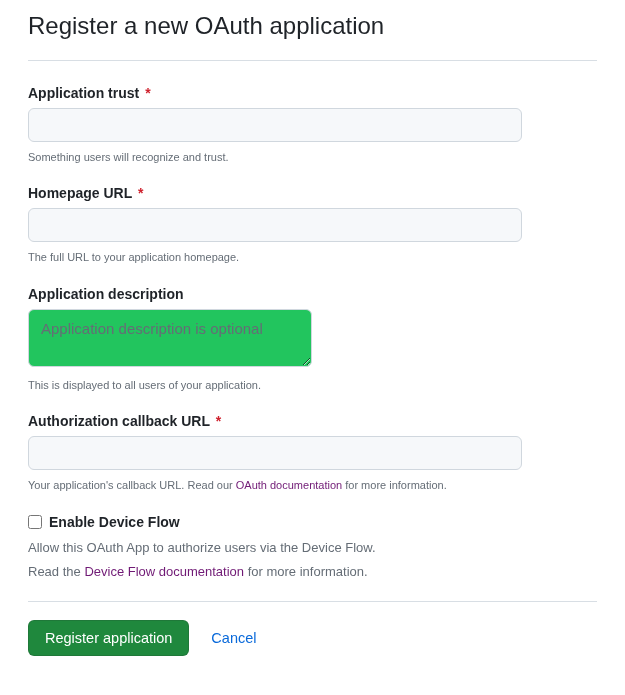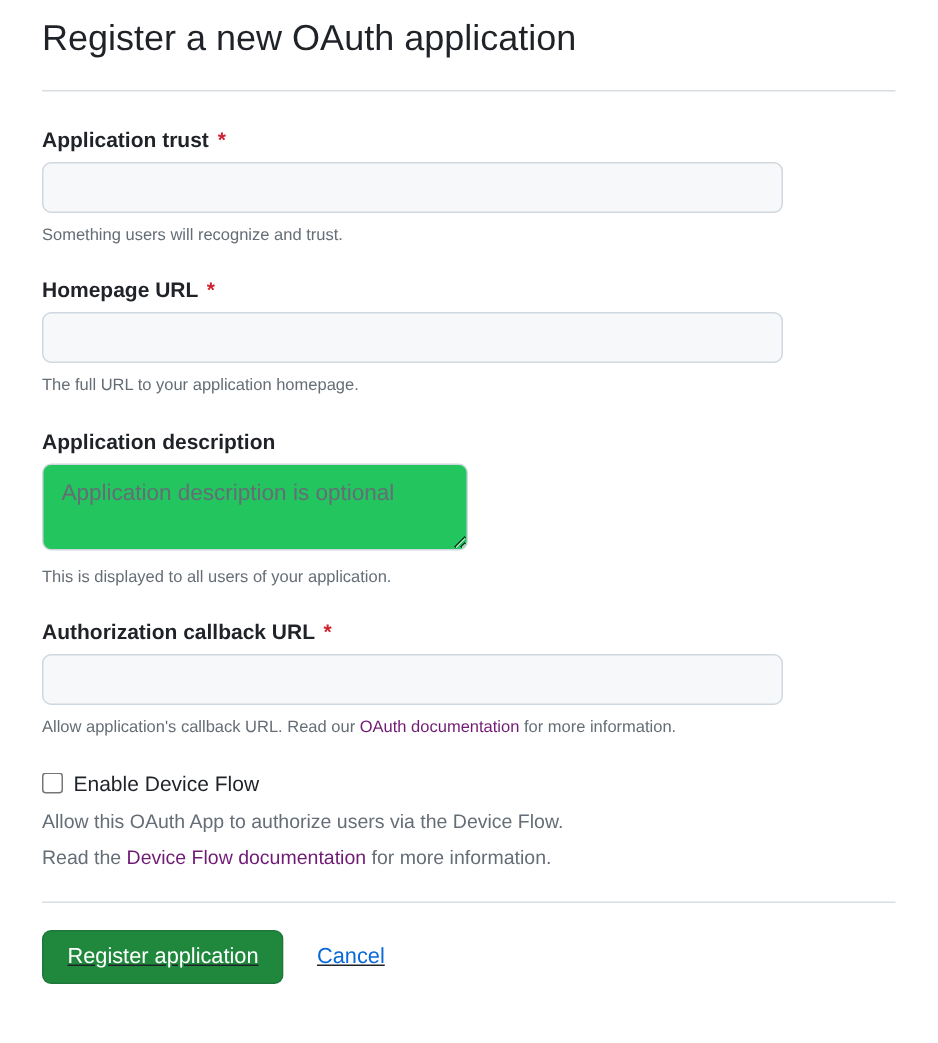--- a/index.html
+++ b/index.html
@@ -78,34 +78,33 @@
       align-items: center;
       margin-bottom: 6px;
     }
     .checkbox-input {
       width: 14px;
       height: 14px;
       margin-right: 7px;
       cursor: pointer;
     }
     .checkbox-label {
-      font-weight: 400;
+      font-weight: 700;
       font-size: 14px;
       cursor: pointer;
     }
     .divider {
       border: none;
       border-top: 1px solid #d8dee4;
       margin: 16px 0 18px 0;
     }
     .button-row {
       display: flex;
       align-items: center;
       gap: 22px;
-      text-decoration: underline;
     }
     .btn-primary {
       background-color: #1f883d;
       color: #ffffff;
       border: 1px solid rgba(31, 35, 40, 0.15);
       border-radius: 6px;
       padding: 7px 16px;
       font-size: 14.5px;
       font-weight: 500;
       cursor: pointer;
@@ -159,21 +158,21 @@
     <p class="field-hint">This is displayed to all users of your application.</p>
   </div>
 
   <div class="form-group">
     <label class="field-label">
       <span>Authorization callback URL</span>
       <span class="required-asterisk">*</span>
     </label>
     <input type="text" class="text-input" value="" style="">
     <p class="field-hint">
-      <span>Allow application's callback URL. Read our </span><a href="#" class="link">OAuth documentation</a><span> for more information.</span>
+      <span>Your application's callback URL. Read our </span><a href="#" class="link">OAuth documentation</a><span> for more information.</span>
     </p>
   </div>
 
   <div class="device-flow-section">
     <div class="checkbox-group">
       <input type="checkbox" class="checkbox-input" id="device-flow-cb" style="">
       <label for="device-flow-cb" class="checkbox-label">Enable Device Flow</label>
     </div>
     <p class="device-flow-hint">
       <span>Allow this OAuth App to authorize users via the Device Flow.</span><br>

